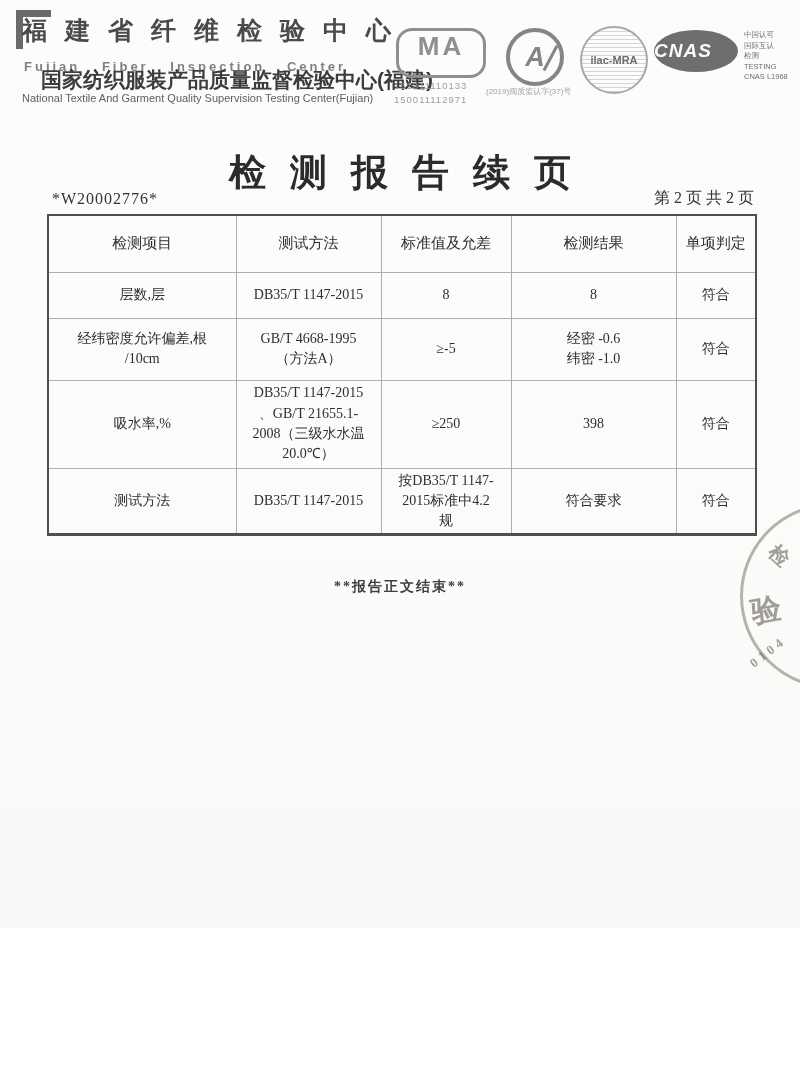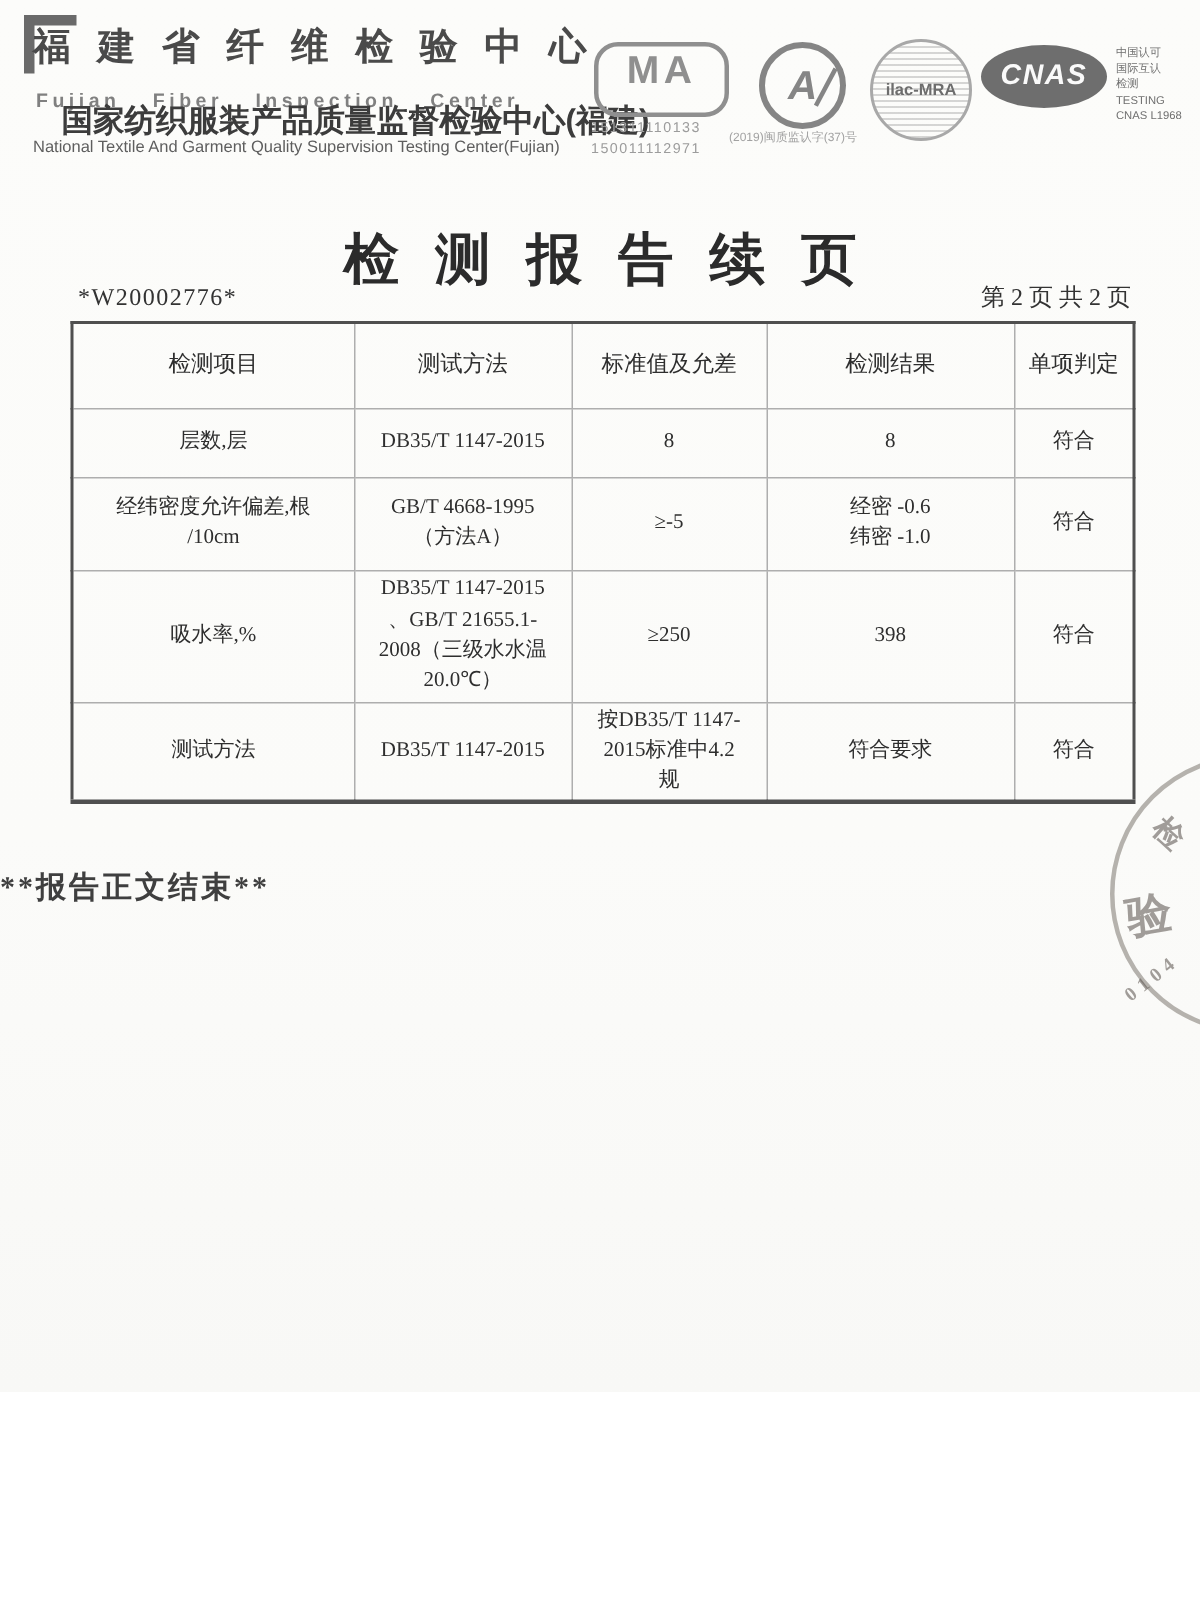--- a/index.html
+++ b/index.html
@@ -34,40 +34,40 @@
   .cal-slash{position:absolute;right:9px;top:12px;width:2.5px;height:28px;background:#858585;
     transform:rotate(28deg);}
   .cal-caption{left:486px;top:86px;width:136px;font-size:8px;color:#a2a2a2;
     font-family:"Liberation Sans",sans-serif;}
   .ilac-circle{left:580px;top:26px;width:64px;height:64px;border:2px solid #a8a8a8;border-radius:50%;
     display:flex;align-items:center;justify-content:center;position:absolute;
     background:repeating-linear-gradient(180deg,rgba(255,255,255,0) 0 3px,rgba(150,150,150,.38) 3px 4px);}
   .ilac-text{font-size:11px;font-weight:bold;color:#6d6d6d;font-family:"Liberation Sans",sans-serif;}
   .cnas-group{left:654px;top:30px;display:flex;align-items:flex-start;position:absolute;}
   .cnas-ellipse{width:84px;height:42px;background:#6e6e6e;border-radius:50%;
-    display:flex;align-items:center;justify-content:center;}
+    display:flex;align-items:center;justify-content:flex-start;}
   .cnas-text{color:#fafafa;font-size:19px;font-weight:bold;font-style:italic;letter-spacing:1px;
     font-family:"Liberation Sans",sans-serif;}
   .cnas-side{margin-left:6px;font-size:7.5px;color:#6f6f6f;line-height:1.4;
     font-family:"Liberation Sans",sans-serif;}
   
   .title{position:absolute;left:0;top:112px;width:800px;text-align:center;font-size:37px;
     font-weight:bold;letter-spacing:24px;text-indent:24px;color:#2b2b2b;margin-top:36px;}
   .report-no{position:absolute;left:52px;top:190px;font-size:16px;letter-spacing:1px;color:#333;}
   .page-ind{position:absolute;right:46px;top:188px;font-size:16px;color:#333;}
   
   table.results{position:absolute;left:47px;top:214px;width:708px;border-collapse:collapse;
     table-layout:fixed;border:2px solid #4f4f4f;border-bottom-width:3px;}
   .results th,.results td{border:1px solid #aeaeae;text-align:center;vertical-align:middle;
     font-size:14px;color:#2e2e2e;font-weight:normal;padding:2px;line-height:1.45;}
   .results th{font-size:15px;}
   .pre{white-space:pre-line;}
   tr.rh{height:57px;} tr.r1{height:46px;} tr.r2{height:62px;} tr.r3{height:88px;} tr.r4{height:62px;}
   
-  .end-text{position:absolute;left:0;top:578px;width:800px;font-size:20px;
+  .end-text{position:absolute;left:0;top:578px;width:800px;text-align:center;font-size:14px;
     font-weight:bold;letter-spacing:2px;color:#3f3f3f;}
   
   .stamp{position:absolute;left:740px;top:503px;width:180px;height:180px;border-radius:50%;
     border:3px solid rgba(112,105,98,.5);}
   .stamp span{position:absolute;color:rgba(95,88,82,.58);font-weight:bold;}
   .stamp-f1{left:26px;top:36px;font-size:20px;transform:rotate(42deg);}
   .stamp-f2{left:8px;top:84px;font-size:30px;transform:rotate(-10deg);}
   .stamp-f3{left:4px;top:138px;font-size:13px;letter-spacing:4px;transform:rotate(-38deg);}
 </style>
 </head>

